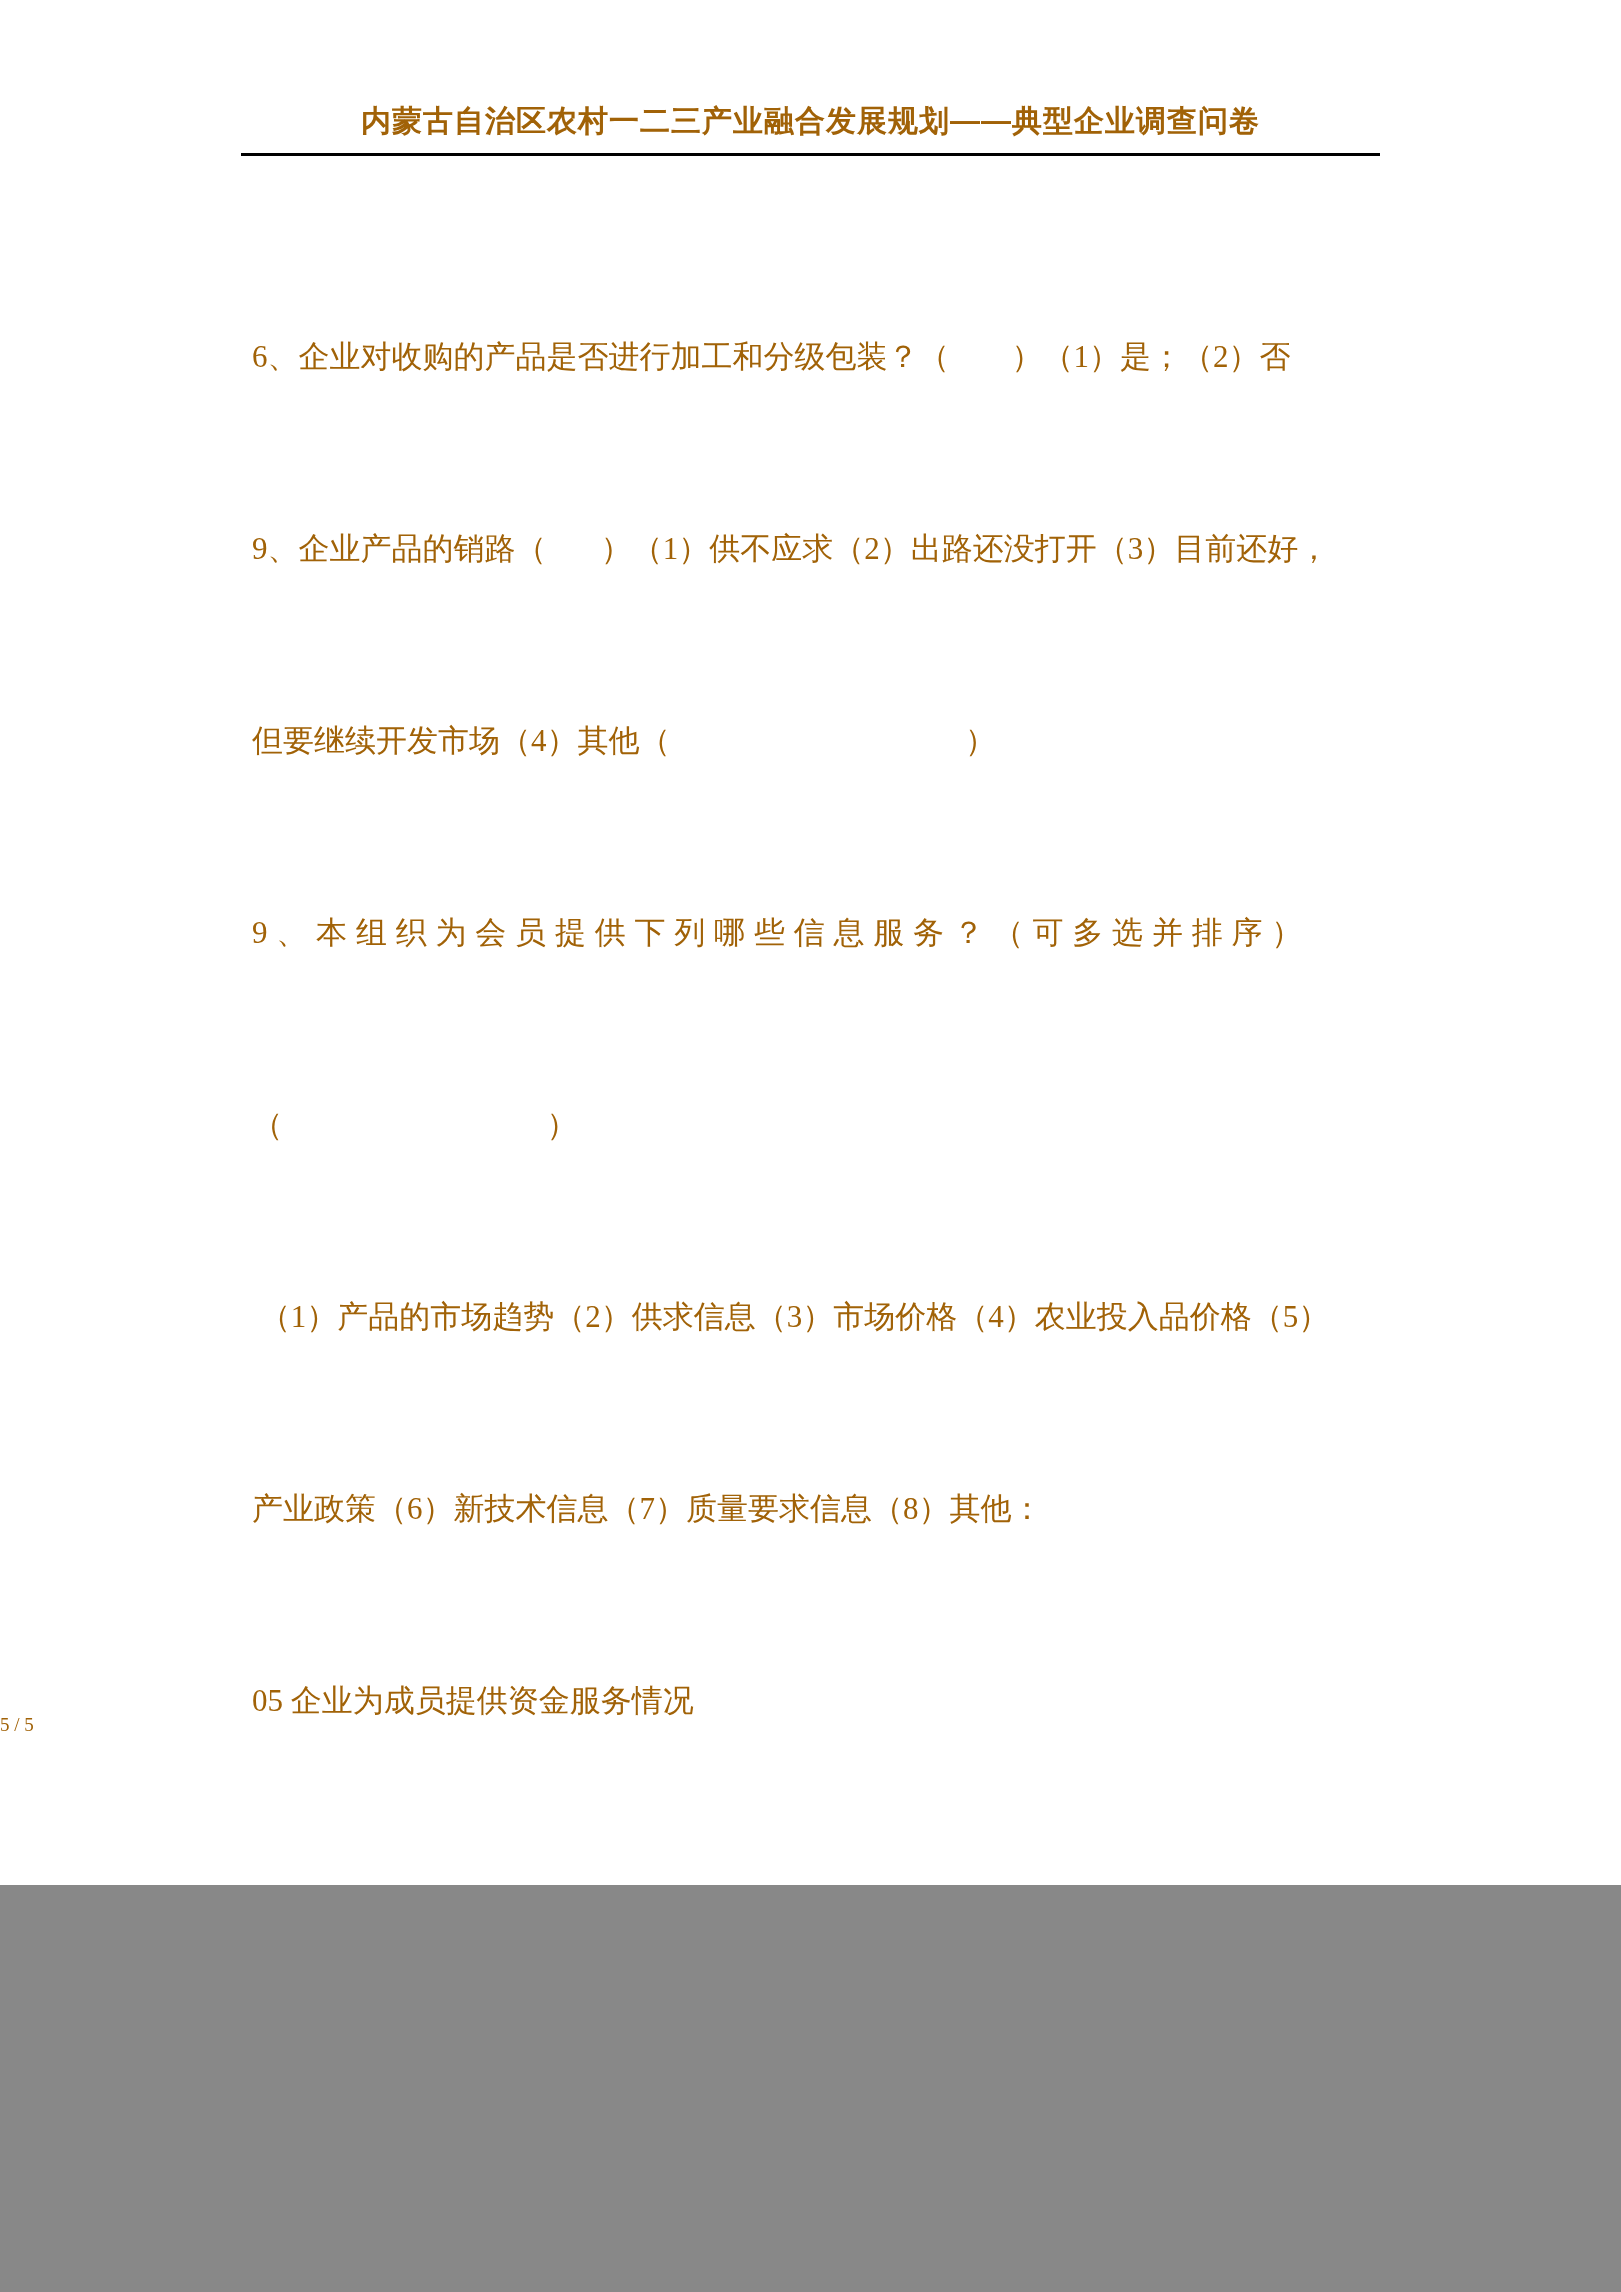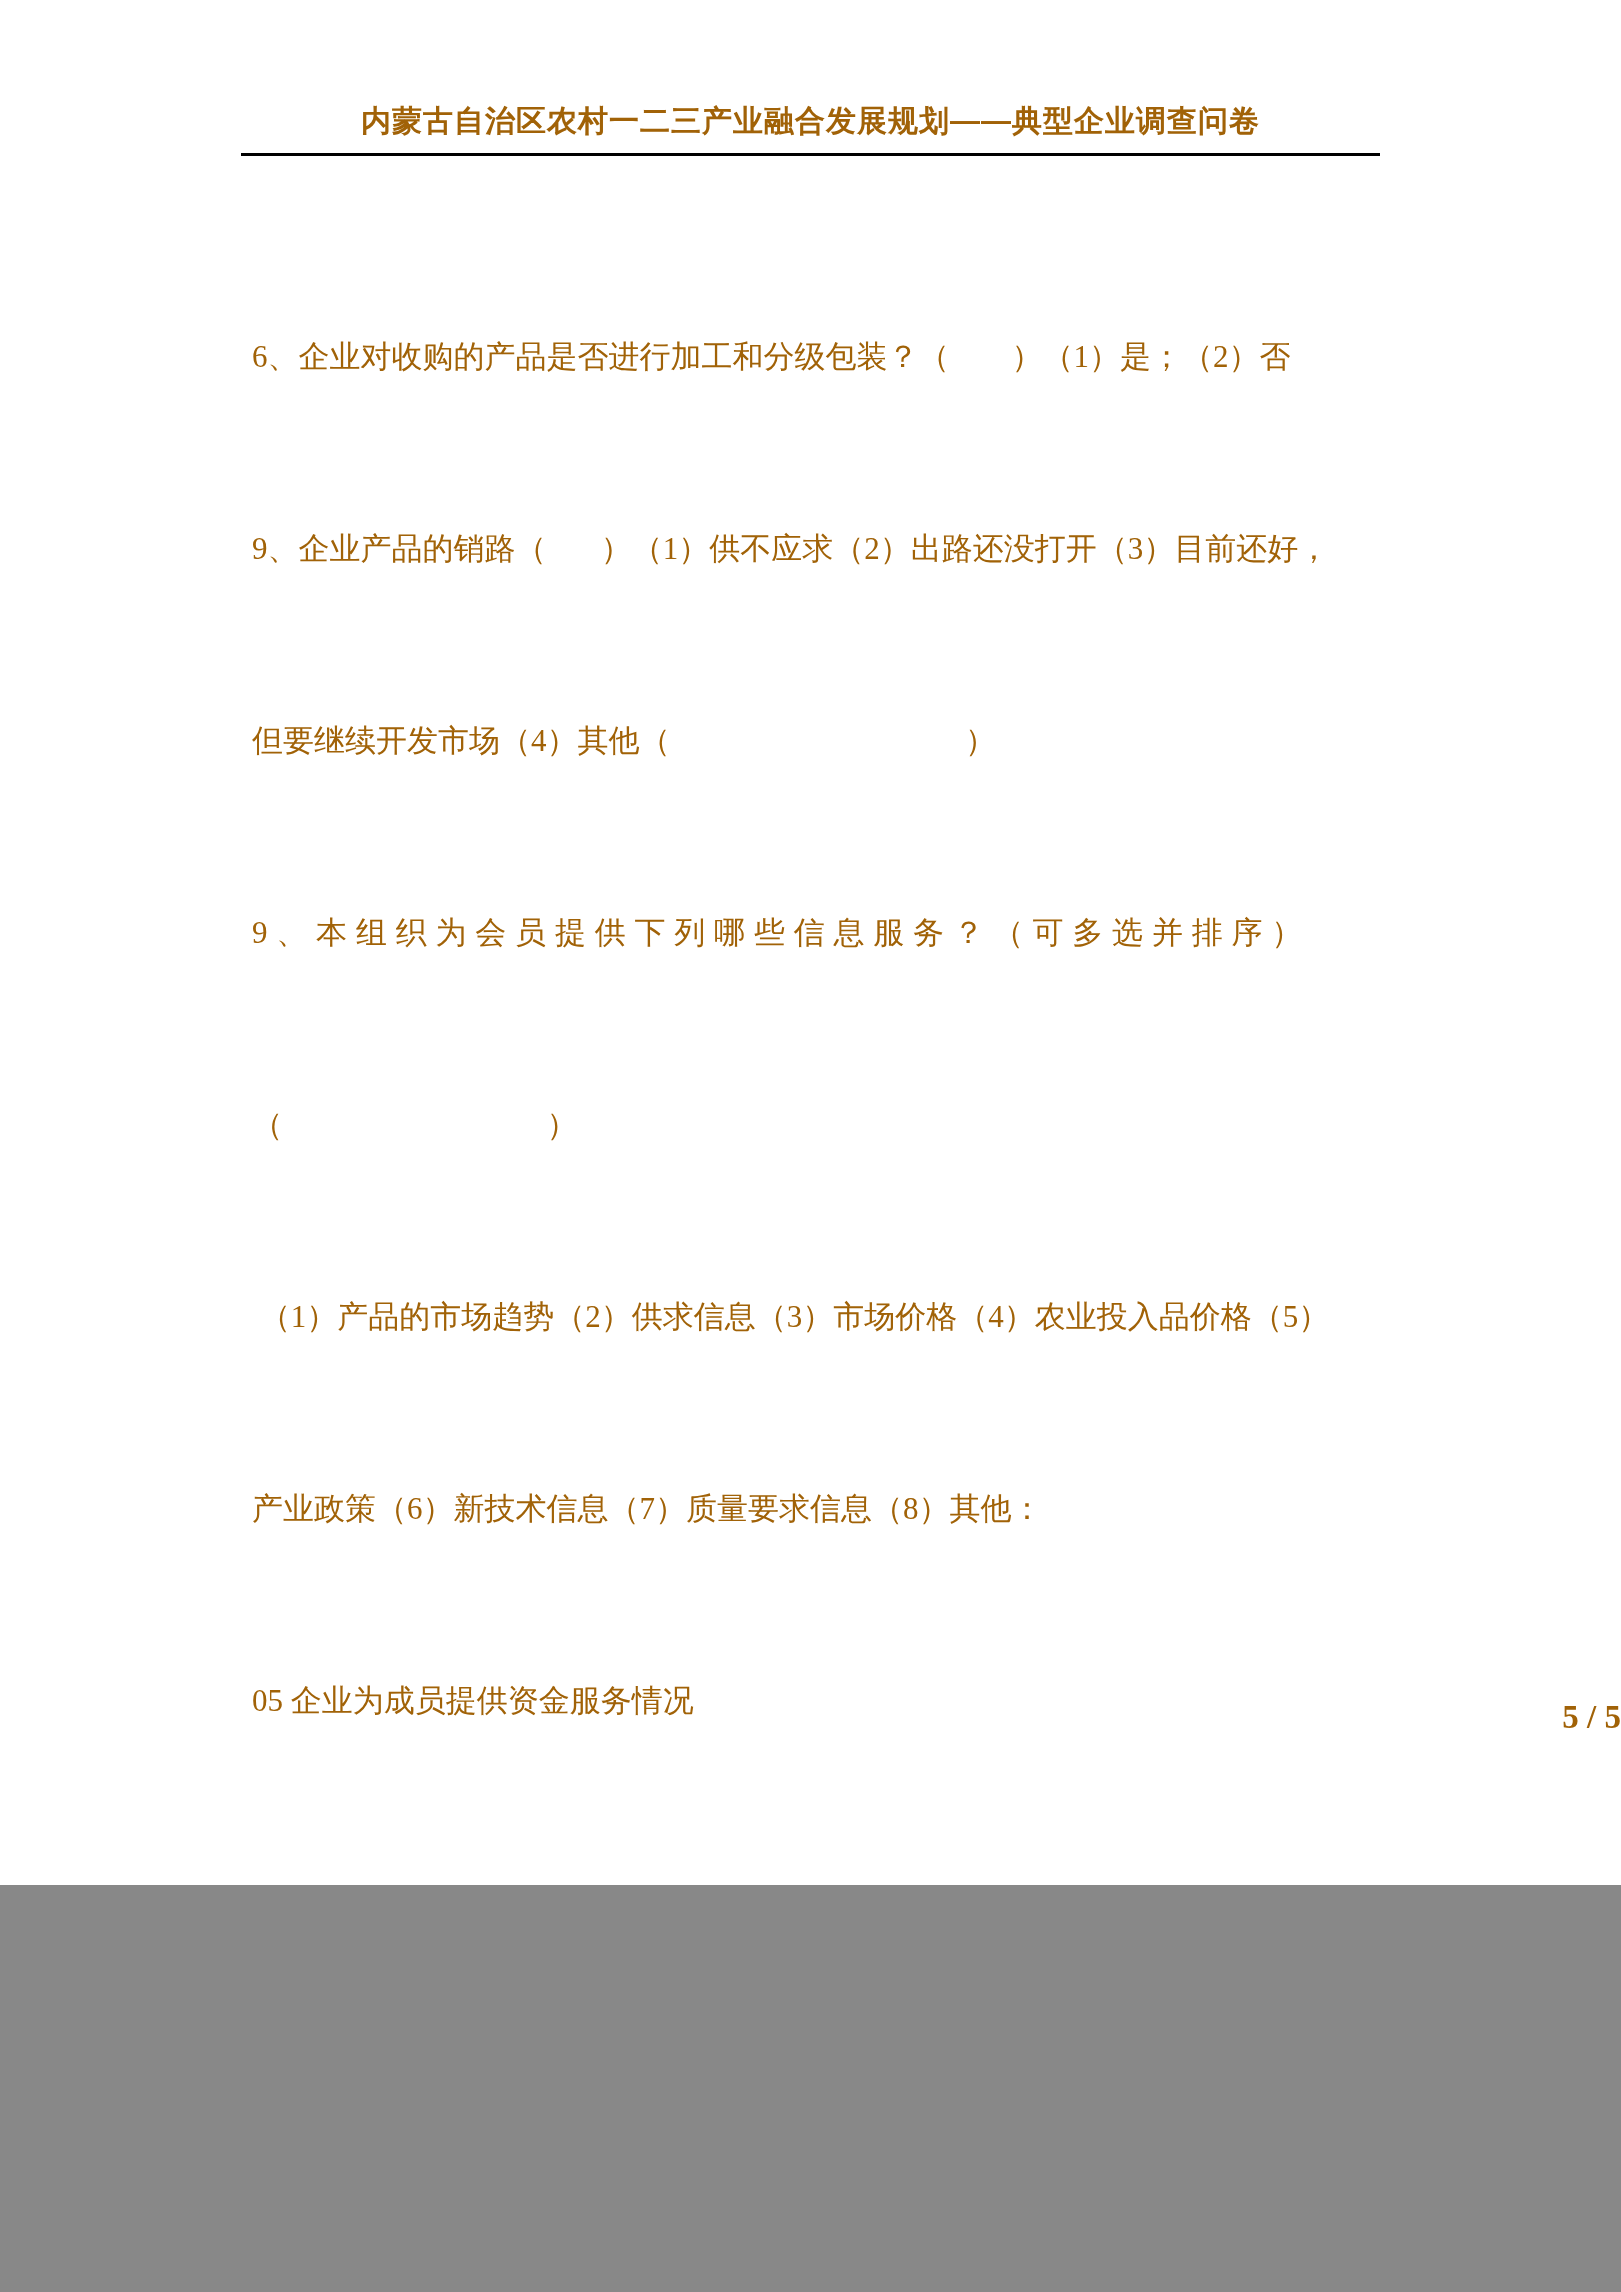--- a/index.html
+++ b/index.html
@@ -36,23 +36,23 @@
     line-height: 64px;
     white-space: pre-wrap;
   }
   .q-line { min-height: 64px; margin-left: 11px; }
   .q-justify { letter-spacing: 8.8px; }
   .page-footer {
     position: absolute;
     bottom: 149px;
     left: 0;
     width: 100%;
-    text-align: right;
-    font-weight: bold;
-    font-size: 33px;
+    text-align: left;
+    font-weight: normal;
+    font-size: 19px;
   }
 </style>
 </head>
 <body>
 
 <div class="page">
   <div class="content">
 
     <div class="doc-header">
       <div class="doc-title">内蒙古自治区农村一二三产业融合发展规划——典型企业调查问卷</div>

